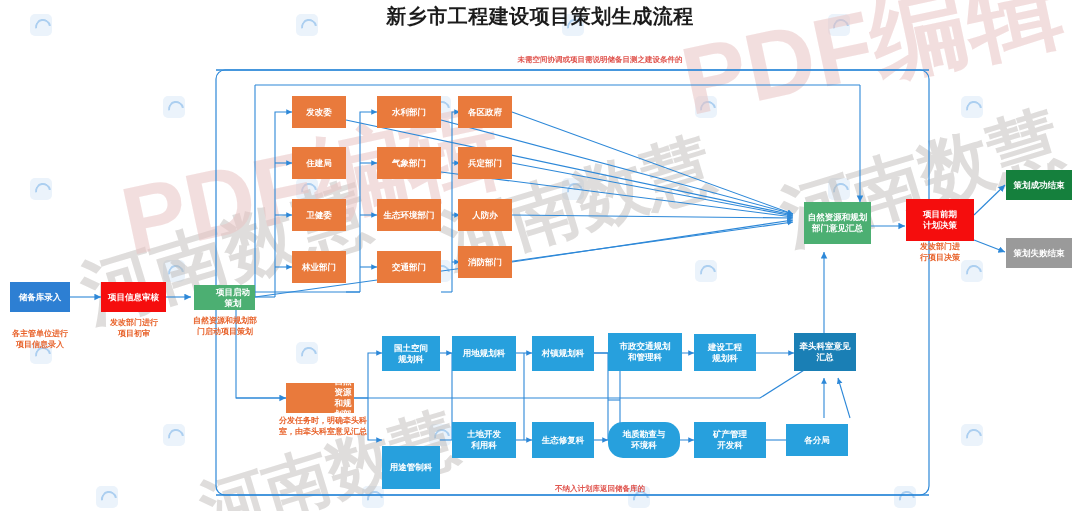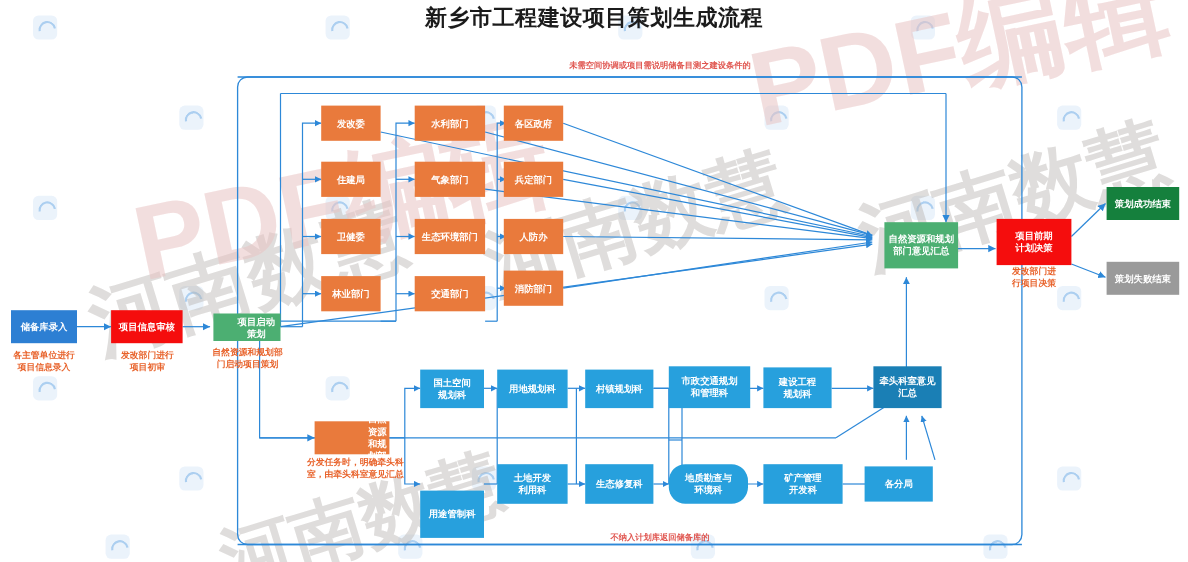--- a/index.html
+++ b/index.html
@@ -201,21 +201,21 @@
 
       <path d="M236,398 L760,398"></path>
       <path d="M760,398 L820,360"></path>
     </g>
   </svg>
 
   <div class="cap-note" style="left:440px;top:55px;width:320px;">未需空间协调或项目需说明储备目测之建设条件的</div>
   <div class="cap-note" style="left:460px;top:484px;width:280px;">不纳入计划库返回储备库的</div>
 
   <div class="node n-blue" style="left:10px;top:282px;width:60px;height:30px;">储备库录入</div>
-  <div class="cap" style="left:0px;top:317px;width:80px;white-space:pre-line;font-family:Liberation Serif, serif;">各主管单位进行
+  <div class="cap" style="left:0px;top:328px;width:80px;white-space:pre-line;font-family:Liberation Serif, serif;">各主管单位进行
 项目信息录入</div>
 
   <div class="node n-red" style="left:101px;top:282px;width:65px;height:30px;">项目信息审核</div>
   <div class="cap" style="left:93px;top:317px;width:82px;white-space:pre-line;">发改部门进行
 项目初审</div>
 
   <div class="node n-green" style="left:194px;top:285px;width:61px;height:25px;padding-left:19px;">项目启动策划</div>
   <div class="cap" style="left:178px;top:315px;width:94px;white-space:pre-line;">自然资源和规划部
 门启动项目策划</div>
 

